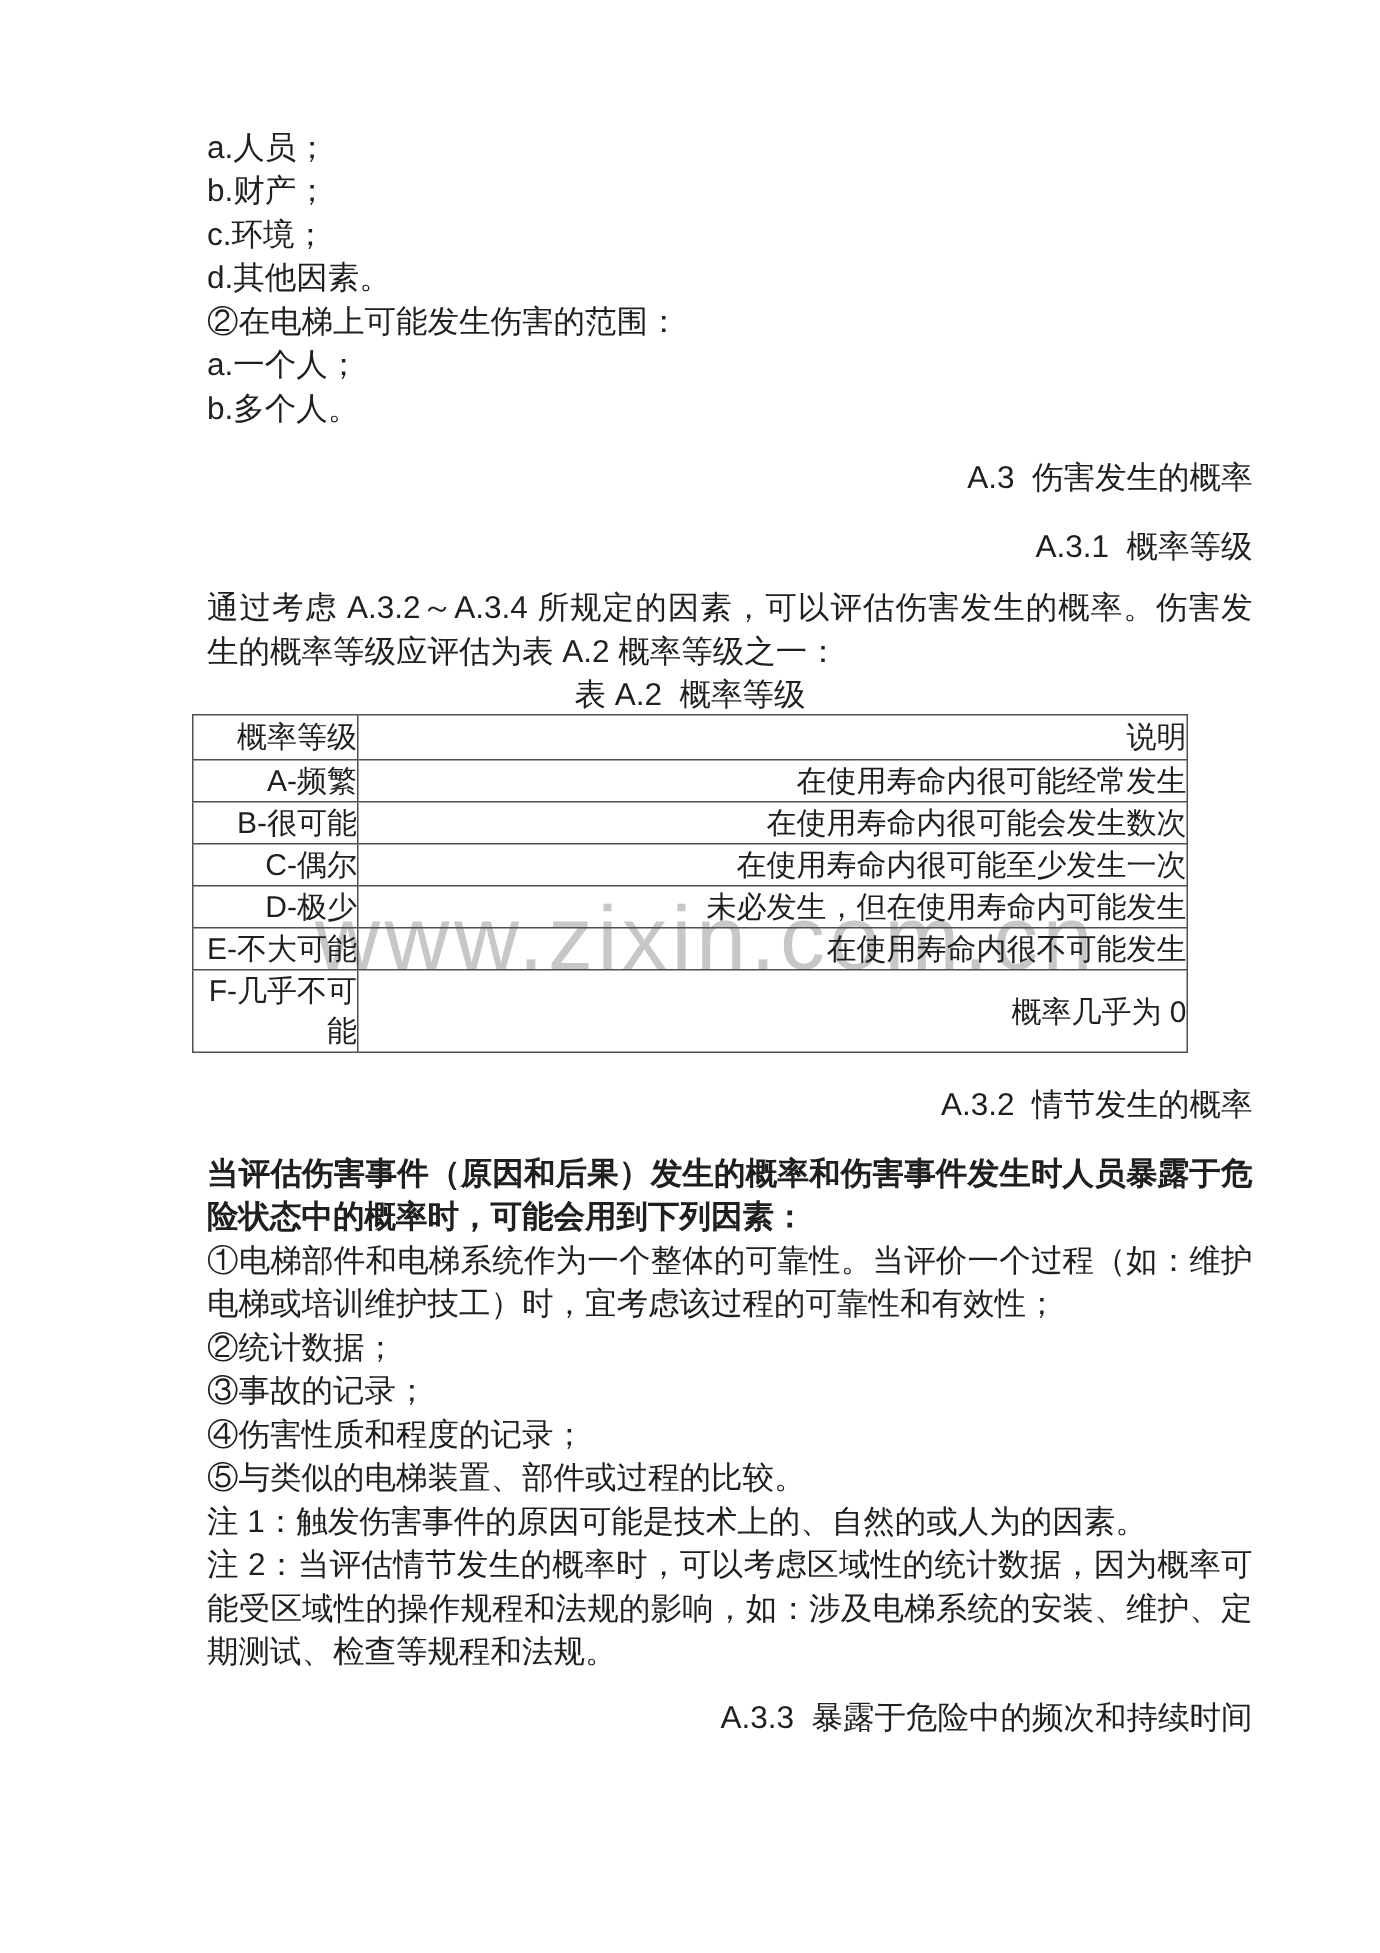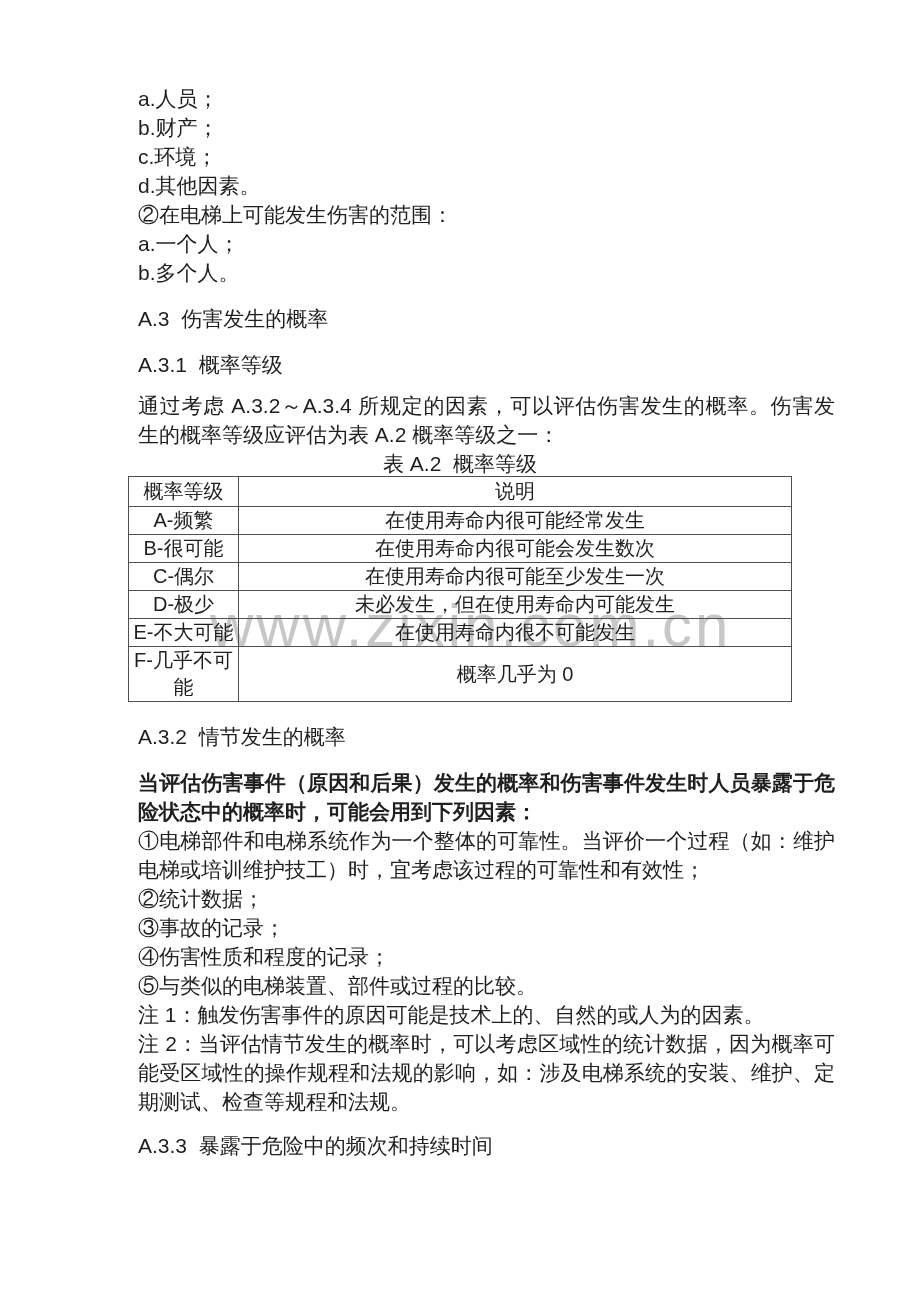--- a/index.html
+++ b/index.html
@@ -35,20 +35,21 @@
     font-size: 21px;
     line-height: 29px;
   }
   .para { text-align: justify; }
   .heading {
     margin: 0;
     font-size: 21px;
     font-weight: 400;
     line-height: 29px;
     white-space: pre-wrap;
+    text-align: right;
   }
   #intro-list { margin-top: 84px; }
   #heading-a3   { margin-top: 17px; }
   #heading-a31  { margin-top: 17px; }
   #para-a31     { margin-top: 12px; }
   #table-caption {
     margin: 2px 0 0 -10px;
     width: 664px;
     font-size: 21px;
     line-height: 25px;
@@ -58,21 +59,21 @@
   #prob-table {
     margin-left: -10px;
     width: 664px;
     border-collapse: collapse;
     table-layout: fixed;
   }
   #prob-table th, #prob-table td {
     border: 1.5px solid #4f4f4f;
     font-size: 20px;
     font-weight: 400;
-    text-align: center;
+    text-align: right;
     vertical-align: middle;
     padding: 0;
   }
   #prob-table th { height: 29px; }
   #prob-table td { height: 26.8px; }
   #prob-table col.c-level { width: 110px; }
   #heading-a32 { margin-top: 20px; }
   #para-a32    { margin-top: 17px; font-weight: bold; }
   #factor-list p, #note-list p { margin: 0; }
   #heading-a33 { margin-top: 15px; }

